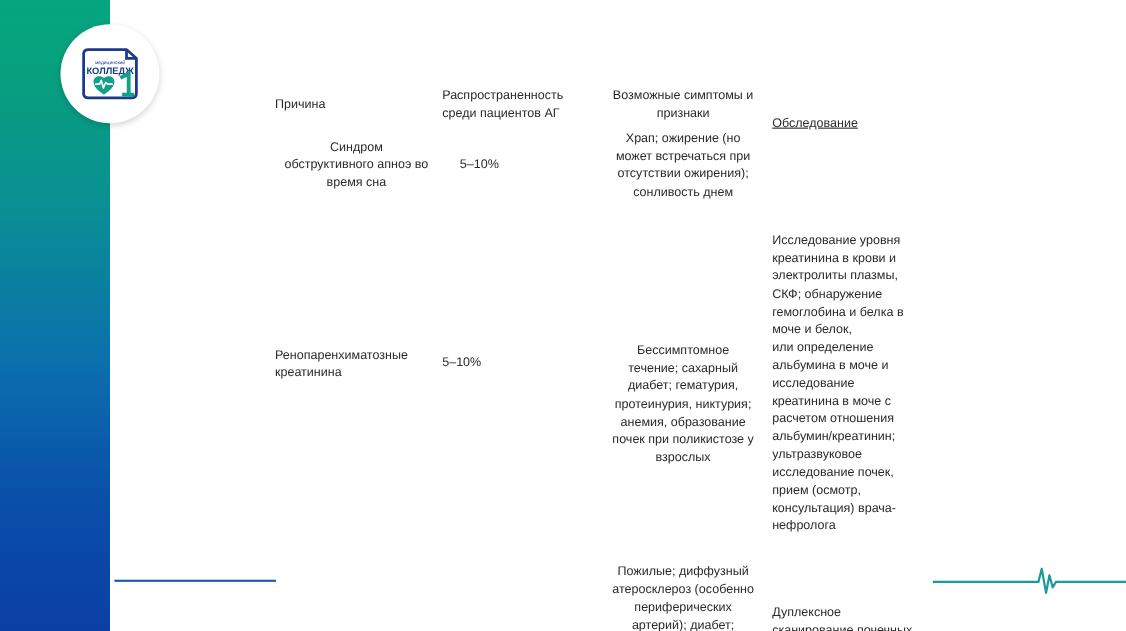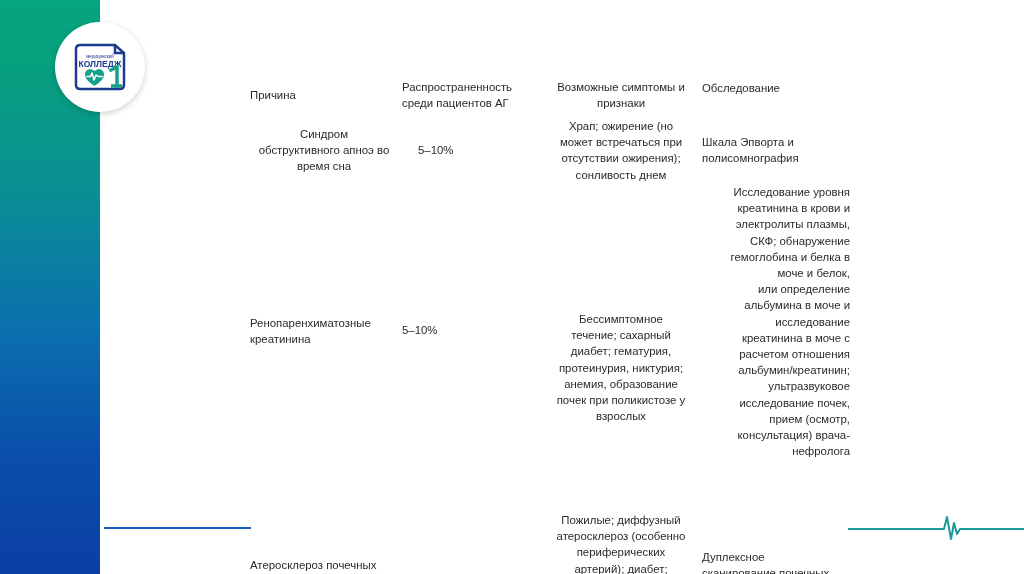--- a/index.html
+++ b/index.html
@@ -84,31 +84,31 @@
   
   .c1 { left: 250px; width: 148px; }
   .c2 { left: 402px; width: 136px; }
   .c3 { left: 545px; width: 152px; text-align: center; }
   .c4 { left: 702px; width: 148px; }
 
   
   .r1-c1 { top: 87px; }
   .r1-c2 { top: 79px; }
   .r1-c3 { top: 79px; }
-  .r1-c4 { top: 80px; }
+  .r1-c4 { top: 104px; text-decoration: underline; }
 
   .r2-c1 { top: 126px; text-align: center; }
   .r2-c2 { top: 142px; margin-left: 16px; }
   .r2-c3 { top: 118px; }
   .r2-c4 { top: 134px; }
 
   .r3-c1 { top: 315px; }
   .r3-c2 { top: 322px; }
   .r3-c3 { top: 274px; margin-top: 37px; }
-  .r3-c4 { top: 184px; text-align: right; }
+  .r3-c4 { top: 211px; }
 
   .r4-c1 { top: 472px; width: 240px; }
 
   .r5-c1 { top: 557px; width: 200px; }
   .r5-c3 { top: 512px; }
   .r5-c4 { top: 549px; }
 </style>
 </head>
 <body>
 
@@ -145,22 +145,20 @@
   <div class="cell c4 r1-c4">Обследование</div>
 
   <div class="cell c1 r2-c1">Синдром
 обструктивного апноэ во
 время сна</div>
   <div class="cell c2 r2-c2">5–10%</div>
   <div class="cell c3 r2-c3">Храп; ожирение (но
 может встречаться при
 отсутствии ожирения);
 сонливость днем</div>
-  <div class="cell c4 r2-c4">Шкала Эпворта и
-полисомнография</div>
 
   <div class="cell c1 r3-c1">Ренопаренхиматозные
 креатинина</div>
   <div class="cell c2 r3-c2">5–10%</div>
   <div class="cell c3 r3-c3">Бессимптомное
 течение; сахарный
 диабет; гематурия,
 протеинурия, никтурия;
 анемия, образование
 почек при поликистозе у
@@ -177,21 +175,20 @@
 креатинина в моче с
 расчетом  отношения
 альбумин/креатинин;
 ультразвуковое
 исследование почек,
 прием (осмотр,
 консультация) врача-
 нефролога</div>
 
 
-  <div class="cell c1 r5-c1">Атеросклероз почечных</div>
   <div class="cell c3 r5-c3">Пожилые; диффузный
 атеросклероз (особенно
 периферических
 артерий); диабет;</div>
   <div class="cell c4 r5-c4">Дуплексное
 сканирование почечных</div>
 
 </div>
 
 <div class="rule-blue"></div>

